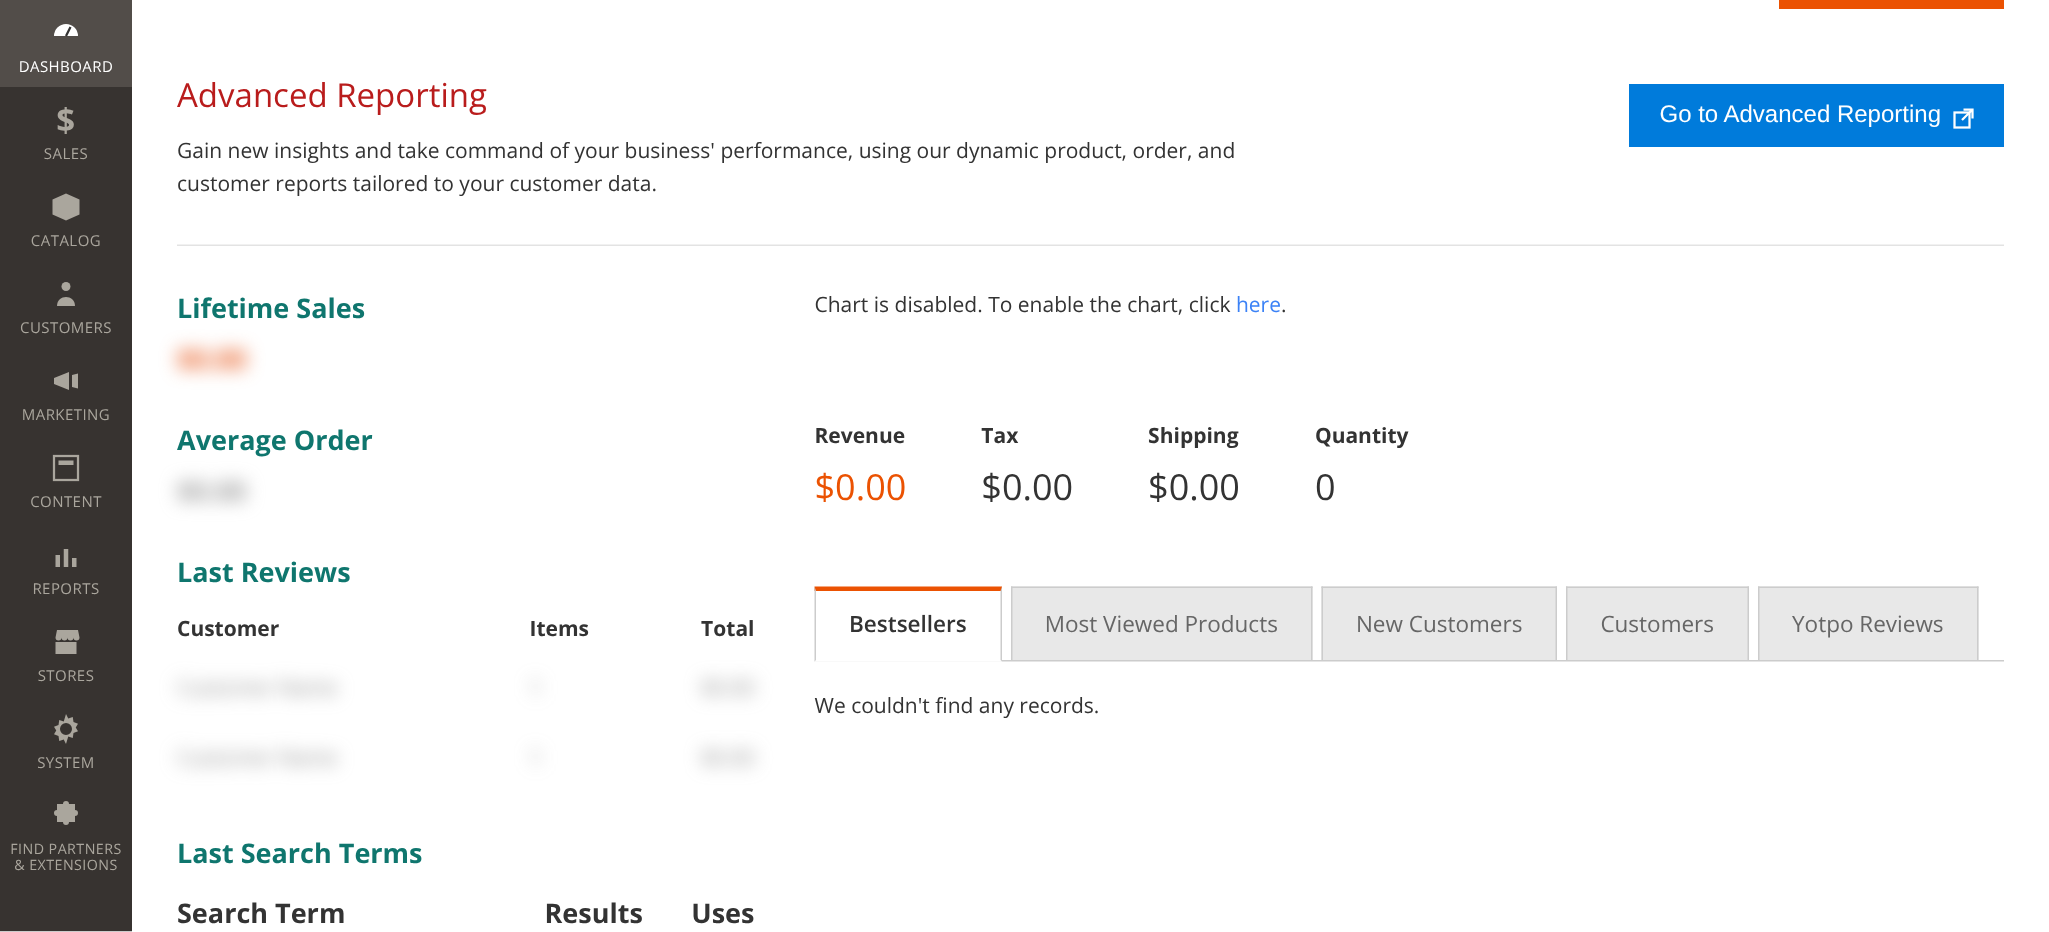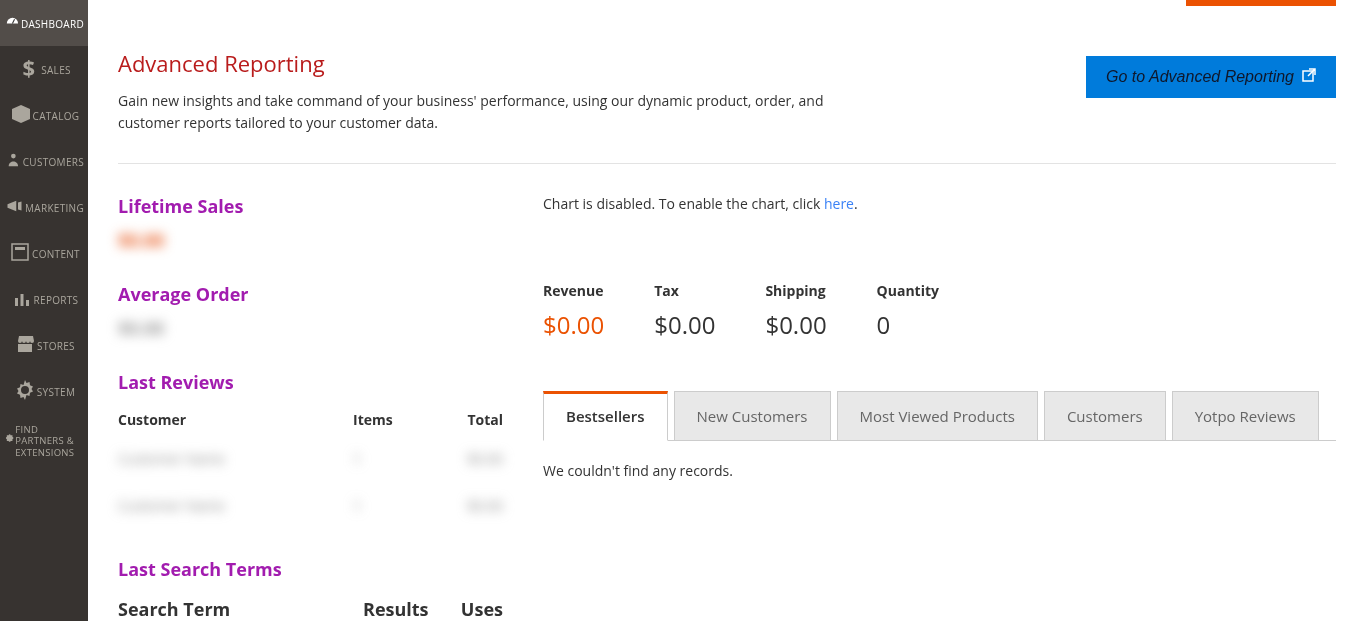--- a/index.html
+++ b/index.html
@@ -2,48 +2,48 @@
 <html><head>
 <meta charset="utf-8">
 <style>
 * { box-sizing: border-box; margin: 0; padding: 0; }
 body { font-family: 'Open Sans', 'Helvetica Neue', Arial, sans-serif; font-size: 13px; color: #333; background: #fff; }
 
 .page { display: flex; width: 1366px; height: 621px; overflow: hidden; }
 
 
 .sidebar { width: 88px; background: #373330; display: flex; flex-direction: column; flex-shrink: 0; }
-.sidebar-item { display: flex; flex-direction: row; align-items: center; justify-content: center; padding: 10px 4px 8px; color: #aaa69d; cursor: pointer; font-size: 10px; letter-spacing: 0.03em; }
+.sidebar-item { display: flex; flex-direction: column; align-items: center; justify-content: center; padding: 10px 4px 8px; color: #aaa69d; cursor: pointer; font-size: 10px; text-align: center; letter-spacing: 0.03em; }
 .sidebar-item.active { background: #524d49; color: #fff; }
 .sidebar-item .icon { width: 24px; height: 24px; margin-bottom: 4px; fill: currentColor; }
 .sidebar-item .label { font-size: 10px; line-height: 1.2; }
 .sidebar-item.small-text .label { font-size: 9.5px; }
 
 
 .main { flex: 1; padding: 0 30px; overflow: hidden; position: relative; }
 
 .topbar { height: 6px; background: #eb5202; width: 150px; position: absolute; right: 30px; top: 0; }
 
 
 .adv-section { margin-top: 48px; display: flex; justify-content: space-between; align-items: flex-start; }
 .adv-left { max-width: 760px; }
 .adv-title { font-size: 22px; font-weight: 400; color: #b91c1c; margin-bottom: 12px; }
 .adv-desc { font-size: 14px; color: #333; line-height: 1.6; }
-.adv-btn { background: #007bdb; color: #0f172a; padding: 12px 20px; font-size: 16px; border: none; cursor: pointer; display: flex; align-items: flex-start; gap: 8px; margin-top: 8px; font-style: italic; }
+.adv-btn { background: #007bdb; color: #ffffff; padding: 12px 20px; font-size: 16px; border: none; cursor: pointer; display: flex; align-items: flex-end; gap: 8px; margin-top: 8px; }
 .adv-btn svg { width: 14px; height: 14px; fill: #fff; }
 
 .sep { border-bottom: 1px solid #e3e3e3; margin: 28px 0 30px; }
 
 
 .cols { display: flex; gap: 40px; }
 .col-left { width: 385px; flex-shrink: 0; }
 .col-right { flex: 1; }
 
 .stat-block { margin-bottom: 30px; }
-.stat-title { font-size: 18px; font-weight: 700; color: #a21caf; margin-bottom: 10px; }
+.stat-title { font-size: 18px; font-weight: 700; color: #0f766e; margin-bottom: 10px; }
 .blurred { filter: blur(6px); color: #e85d22; font-size: 18px; font-weight: 700; }
 .blurred.gray { color: #999; }
 
 
 .lo-header { display: flex; font-weight: 700; font-size: 14px; color: #333; padding: 6px 0; }
 .lo-header .c1 { flex: 1; }
 .lo-header .c2 { width: 80px; }
 .lo-header .c3 { width: 70px; text-align: right; }
 .lo-row { display: flex; padding: 14px 0; }
 .lo-row .cell { filter: blur(6px); color: #888; font-size: 14px; }
@@ -270,22 +270,22 @@
             <div class="mval">$0.00</div>
           </div>
           <div class="metric">
             <div class="mlabel">Quantity</div>
             <div class="mval">0</div>
           </div>
         </div>
 
         <div class="tabs">
           <div class="tab active">Bestsellers</div>
+          <div class="tab">Most Viewed Products</div>
           <div class="tab">New Customers</div>
-          <div class="tab">Most Viewed Products</div>
           <div class="tab">Customers</div>
           <div class="tab">Yotpo Reviews</div>
         </div>
         <div class="tab-content">We couldn't find any records.</div>
       </div>
     </div>
   </div>
 </div>
 
 </body></html>

